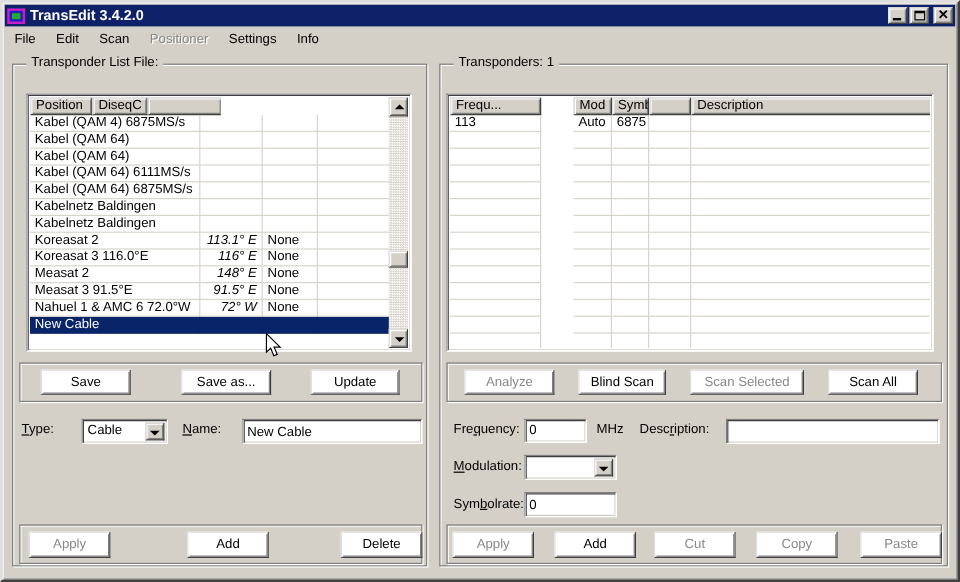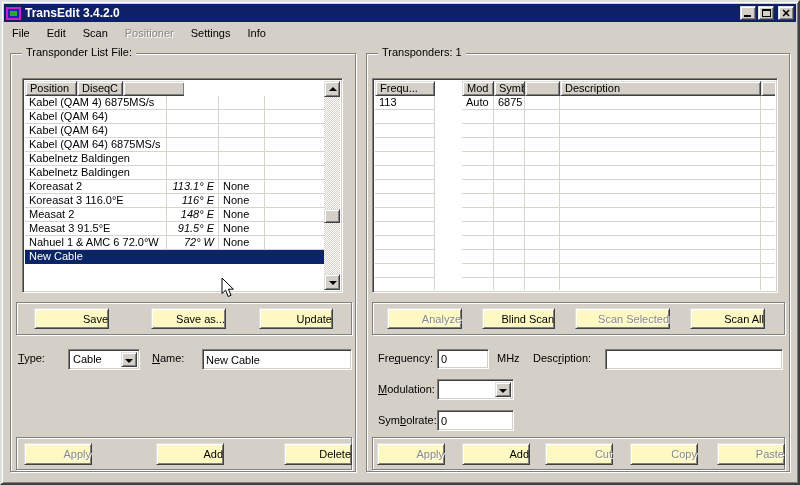--- a/index.html
+++ b/index.html
@@ -65,40 +65,40 @@
   .lv-cell {
     flex:none; padding:0 4px; line-height:13px; white-space:nowrap; overflow:hidden;
     border-right:1px solid #d8d4cc; border-bottom:1px solid #d8d4cc;
   }
   .lv-cell.num { text-align:right;font-style:italic; }
   .lv-row.selected { background:#0a246a; color:#fff; }
   .lv-row.selected .lv-cell { border-color:#0a246a; }
   
   .lcol0 { width:142px; } .lcol1 { width:52px; } .lcol2 { width:46px; } .lcol3 { width:61px; border-right:none; }
   
-  .rcol0 { width:60px; } .rcol1 { width:32px;margin-left:27px; } .rcol2 { width:31px; } .rcol3 { width:35px; }
+  .rcol0 { width:76px; } .rcol1 { width:32px;margin-left:27px; } .rcol2 { width:31px; } .rcol3 { width:35px; }
   .rcol4 { width:201px; } .rcol5 { width:27px; border-right:none; }
 
   
   .scrollbar {
     position:absolute; top:2px; right:2px; bottom:2px; width:16px;
     background-image: conic-gradient(#fff 0 25%, #d4d0c8 0 50%, #fff 0 75%, #d4d0c8 0);
     background-size:2px 2px;
   }
   .sb-btn { position:absolute; left:0; width:16px; height:16px; }
   .sb-up { top:0; } .sb-down { bottom:0; }
   .sb-thumb { position:absolute; left:0; top:128px; width:16px; height:14px; }
   .arr { position:absolute; left:4px; width:0; height:0; border-left:4px solid transparent; border-right:4px solid transparent; }
   .arr-up { top:5px; border-bottom:4px solid #000; }
   .arr-down { top:6px; border-top:4px solid #000; }
 
   
   .btn {
-    position:absolute; height:21px; text-align:right; line-height:18px;
-    background:#fef9c3; cursor:default; padding-top:1px;
+    position:absolute; height:21px; text-align:center; line-height:18px;
+    background:#ffffff; cursor:default; padding-top:1px;
     border:1px solid; border-color:#dfdfdf #404040 #404040 #dfdfdf;
     box-shadow: inset 1px 1px 0 #fff, inset -1px -1px 0 #808080;
   }
   .btn.disabled { color:#888; text-shadow:1px 1px 0 #fff; }
 
   
   .field {
     position:absolute; background:#fff; padding:1px 3px 0 3px; line-height:16px;
     border:1px solid; border-color:#808080 #fff #fff #808080;
     box-shadow: inset 1px 1px 0 #404040, inset -1px -1px 0 #d4d0c8;
@@ -162,20 +162,26 @@
           <div class="lv-cell lcol3"></div>
         </div>
         <div class="lv-row">
           <div class="lv-cell lcol0">Kabel (QAM 64)</div>
           <div class="lv-cell lcol1 num"></div>
           <div class="lv-cell lcol2"></div>
           <div class="lv-cell lcol3"></div>
         </div>
         <div class="lv-row">
           <div class="lv-cell lcol0">Kabel (QAM 64)</div>
+          <div class="lv-cell lcol1 num"></div>
+          <div class="lv-cell lcol2"></div>
+          <div class="lv-cell lcol3"></div>
+        </div>
+        <div class="lv-row">
+          <div class="lv-cell lcol0">Kabel (QAM 64) 6111MS/s</div>
           <div class="lv-cell lcol1 num"></div>
           <div class="lv-cell lcol2"></div>
           <div class="lv-cell lcol3"></div>
         </div>
         <div class="lv-row">
           <div class="lv-cell lcol0">Kabel (QAM 64) 6875MS/s</div>
           <div class="lv-cell lcol1 num"></div>
           <div class="lv-cell lcol2"></div>
           <div class="lv-cell lcol3"></div>
         </div>

